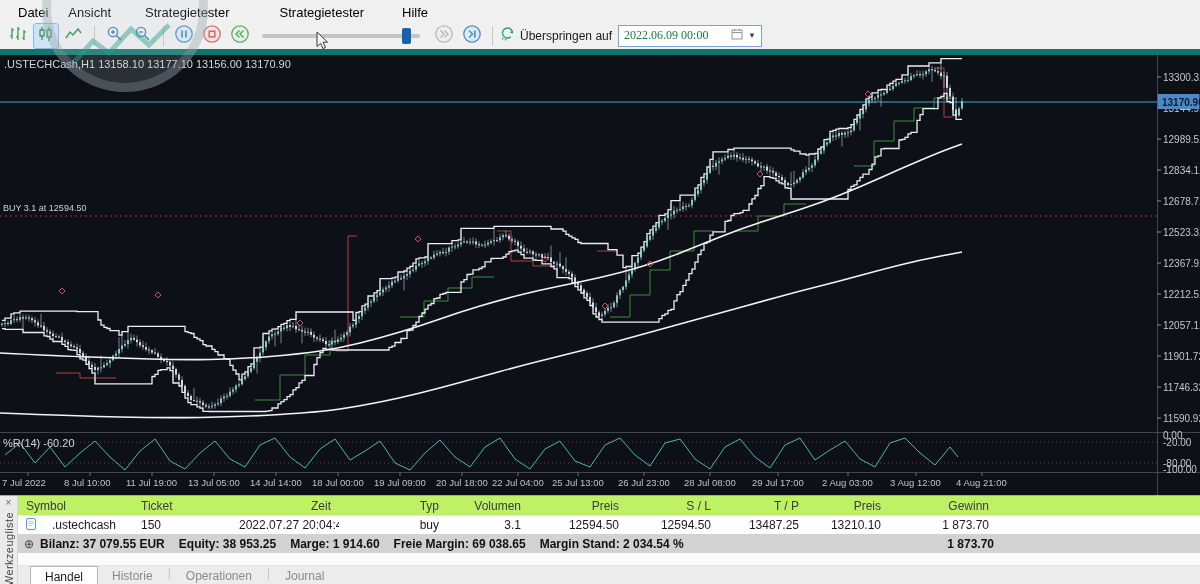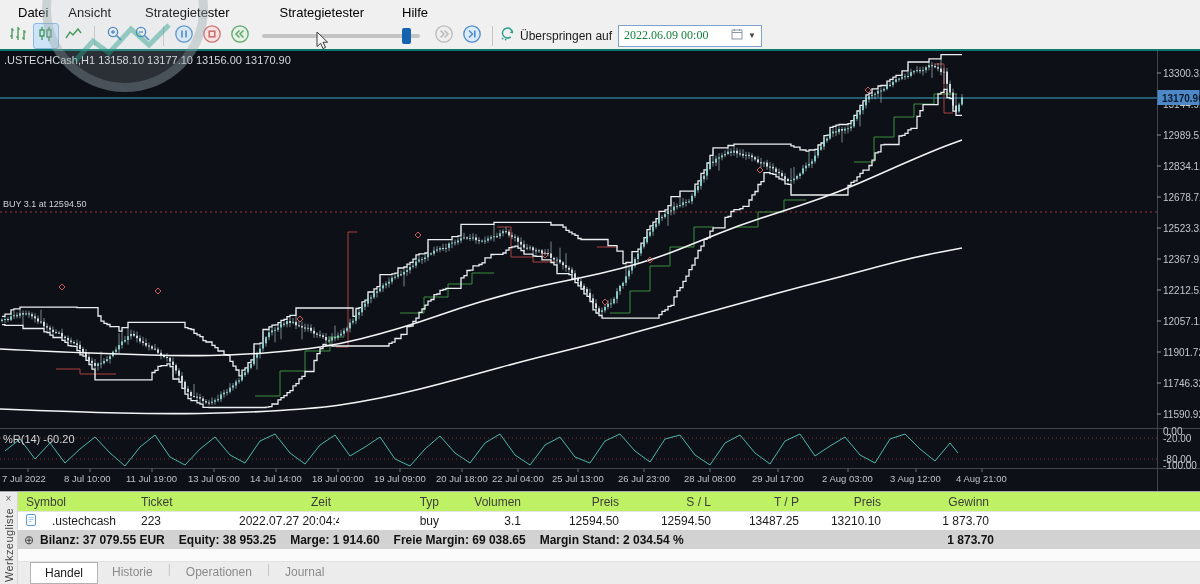--- a/index.html
+++ b/index.html
@@ -10,21 +10,21 @@
   .menubar{height:22px;display:flex;align-items:flex-end;background:#f0f0f0;font-size:13px;color:#000000;position:relative;z-index:2;padding-left:8px}
   .menu-item{padding:2px 10px;white-space:nowrap}
   .mi-chart{margin-left:14px}.mi-strat{margin-left:30px}.mi-hilfe{margin-left:18px}
 
   
   .watermark{position:absolute;left:42px;top:-74px;width:148px;height:148px;border-radius:50%;
     border:9px solid rgba(140,156,162,.32);background:rgba(196,212,216,.16);z-index:3;pointer-events:none;overflow:hidden}
   .watermark svg{position:absolute;left:18px;bottom:8px}
 
   
-  .toolbar{height:27px;display:flex;align-items:center;background:#f0f0f0;border-bottom:2px solid #0f766e;padding-left:4px;position:relative;z-index:2}
+  .toolbar{height:27px;display:flex;align-items:center;background:#f0f0f0;border-bottom:6px solid #0f766e;padding-left:4px;position:relative;z-index:2}
   .tbtn{width:24px;height:24px;display:flex;align-items:center;justify-content:center;margin:0 1px;border-radius:3px;border:1px solid transparent}
   .tbtn.active{background:#cde3f7;border:1px solid #8cb8e2}
   .sep{width:1px;height:20px;background:#c6c6c6;margin:0 6px}
   .slider{width:158px;height:4px;background:#c4c4c4;border-radius:2px;margin:0 10px 0 8px;position:relative}
   .slider-handle{position:absolute;left:140px;top:-6px;width:9px;height:16px;background:#1563ae;border-radius:2px}
   .skip-label{font-size:12px;color:#1a1a1a;margin:0 6px 0 4px;white-space:nowrap}
   .datebox{display:flex;align-items:center;gap:5px;border:1px solid #7fa3cc;background:#fff;height:20px;padding:0 5px;font-size:12px;color:#222}
   .datebox input{border:none;outline:none;width:102px;font-size:12px;font-family:Liberation Serif, serif;color:#15803d;background:transparent;padding:0}
   .drop-arrow{font-size:8px;color:#444}
   .cursor{position:absolute;left:316px;top:31px;z-index:6;pointer-events:none}
@@ -934,21 +934,21 @@
       <span class="cell r">Gewinn</span>
     </div>
     <div class="trow tdata">
       <span class="cell symcell">
         <span><svg width="10" height="12" viewBox="0 0 10 12">
               <rect x="0.5" y="0.5" width="9" height="11" rx="1.5" fill="#fff" stroke="#5b9bd5"></rect>
               <path d="M2.5 3.5h5 M2.5 5.5h5 M2.5 7.5h3" stroke="#9cc3e8" stroke-width="0.9"></path>
             </svg></span>
         <span>.ustechcash</span>
       </span>
-      <span class="cell">223</span>
+      <span class="cell">150</span>
       <span class="cell r">2022.07.27 20:04:40</span>
       <span class="cell r">buy</span>
       <span class="cell r">3.1</span>
       <span class="cell r">12594.50</span>
       <span class="cell r">12594.50</span>
       <span class="cell r">13487.25</span>
       <span class="cell r">13210.10</span>
       <span class="cell r">1 873.70</span>
       <span class="cell r"></span>
     </div>

